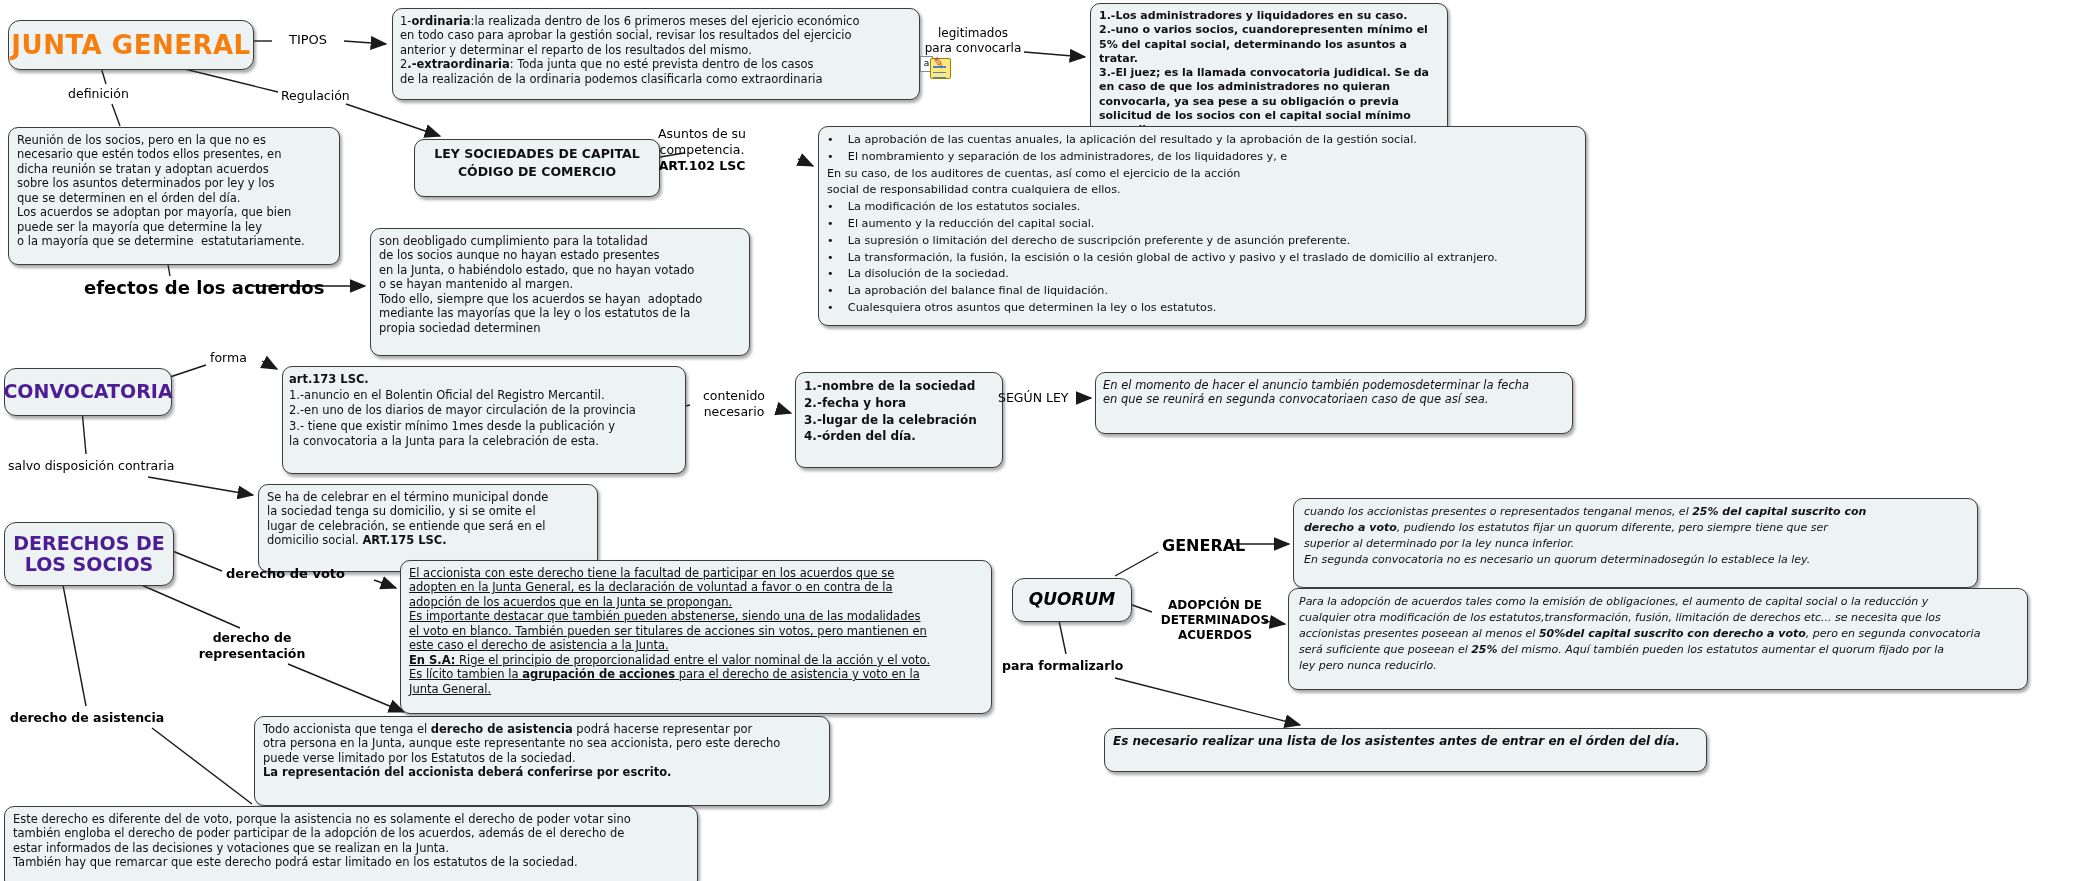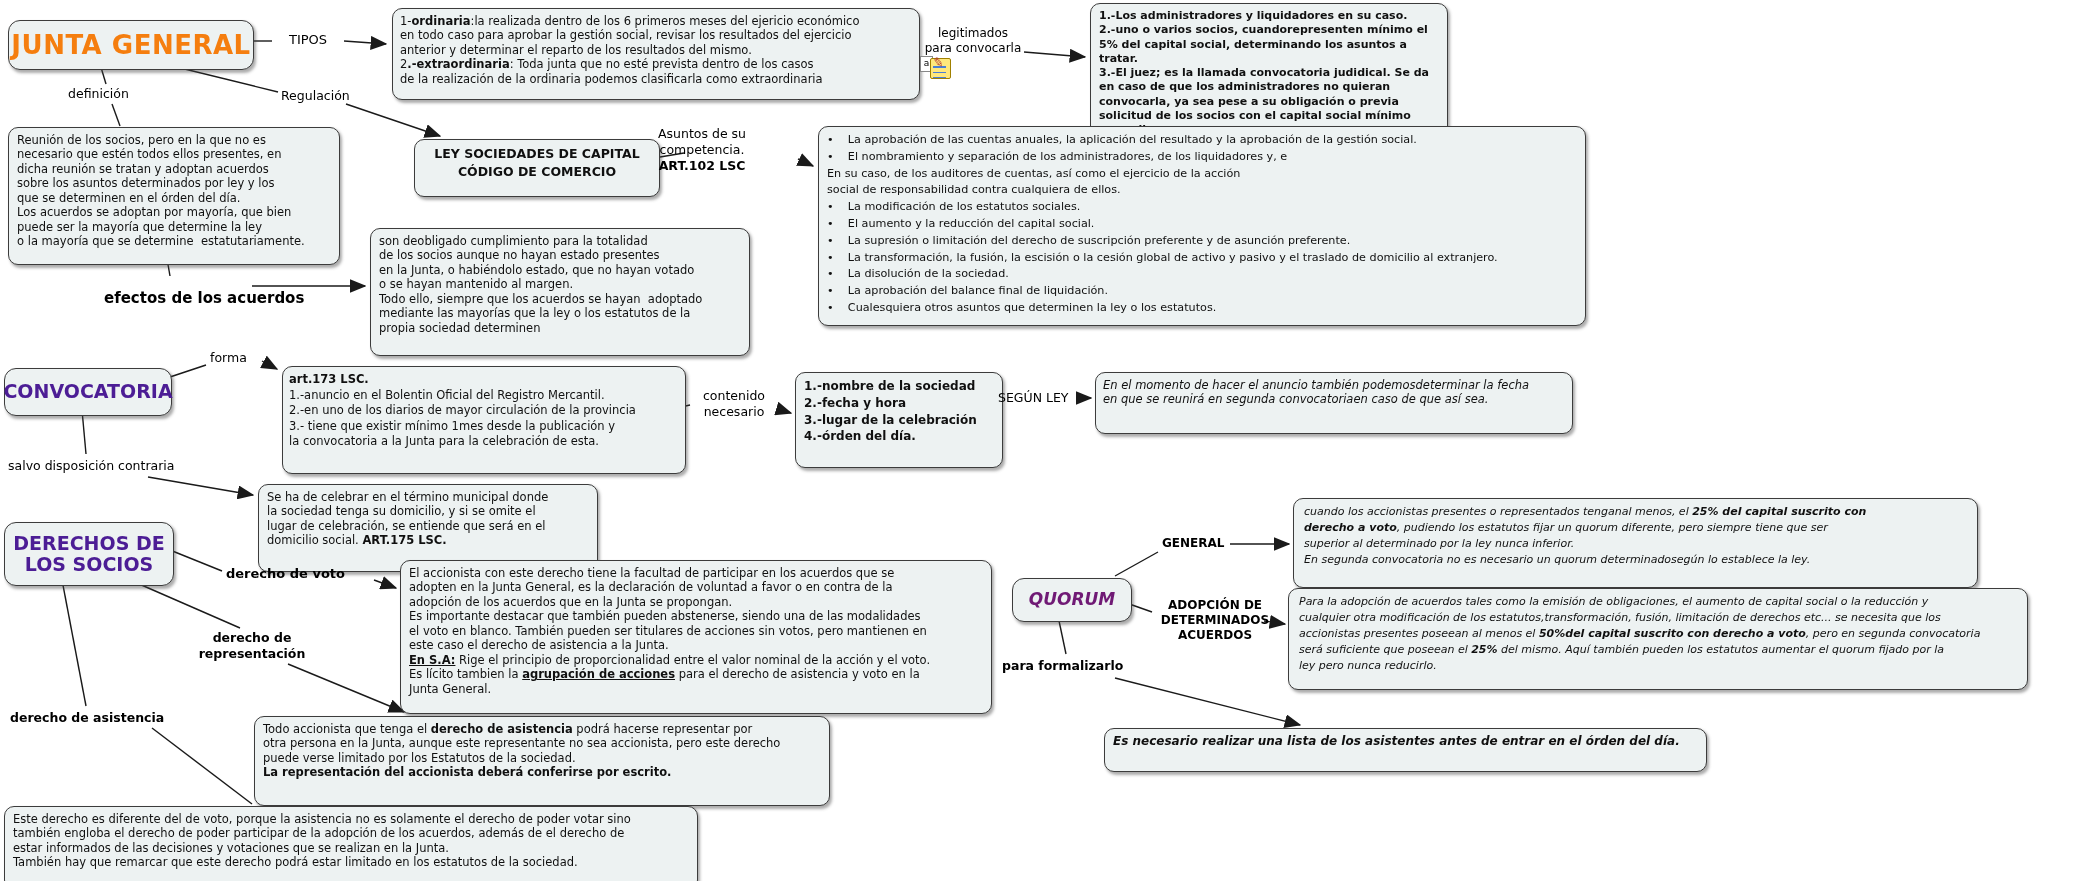--- a/index.html
+++ b/index.html
@@ -6,21 +6,21 @@
   .canvas{position:relative;width:2083px;height:881px;background:#ffffff;overflow:hidden;
           font-family:"DejaVu Sans","Liberation Sans",sans-serif;color:#101010;}
   .wires{position:absolute;left:0;top:0;z-index:1;}
   .box{position:absolute;z-index:2;background:#EDF2F2;border:1.4px solid #3C3C3C;border-radius:10px;
        padding:5px 8px;font-size:11.5px;line-height:1.26;white-space:pre-wrap;
        box-shadow:2px 2.5px 3px rgba(70,70,70,.45);}
   .title{display:flex;align-items:center;justify-content:center;text-align:center;
          font-weight:bold;white-space:pre;border-radius:12px;padding:2px 6px;}
   .t-orange{color:#F57E0F;font-size:26px;letter-spacing:.5px;}
   .t-red{color:#4c1d95;font-size:19px;line-height:1.12;}
-  .t-quorum{color:#701a75;font-size:17px;font-style:italic;}
+  .t-quorum{color:#000000;font-size:17px;font-style:italic;}
   .lbl{position:absolute;z-index:2;font-size:12.5px;line-height:1.27;color:#000;white-space:pre;}
   .lbl.b{font-weight:bold;}
   .lbl.center{text-align:center;}
   .italic{font-style:italic;}
   .bold{font-weight:bold;}
   .competencia{font-size:11.2px;line-height:1.5;}
   .legit{font-size:11px;font-weight:bold;line-height:1.3;}
   .qbox{font-size:11px;font-style:italic;line-height:1.45;padding-left:10px;}
   .f-b{font-weight:bold;}
   .f-u{text-decoration:underline;}
@@ -131,21 +131,21 @@
   <div class="box bold" style="left:795px;top:372px;width:190px;height:84px;font-size:12px;line-height:1.4;">1.-nombre de la sociedad
 2.-fecha y hora
 3.-lugar de la celebración
 4.-órden del día.</div>
   <div class="box italic" style="left:1095px;top:372px;width:462px;height:50px;padding:5px 7px;">En el momento de hacer el anuncio también podemosdeterminar la fecha
 en que se reunirá en segunda convocatoriaen caso de que así sea.</div>
   <div class="box" style="left:258px;top:484px;width:322px;height:76px;"><span>Se ha de celebrar en el término municipal donde
 la sociedad tenga su domicilio, y si se omite el
 lugar de celebración, se entiende que será en el
 domicilio social. </span><span class="f-b">ART.175 LSC.</span></div>
-  <div class="box" style="left:400px;top:560px;width:574px;height:142px;"><span>El accionista con este derecho tiene la facultad de participar en los acuerdos que se
+  <div class="box" style="left:400px;top:560px;width:574px;height:142px;text-decoration:underline;"><span>El accionista con este derecho tiene la facultad de participar en los acuerdos que se
 adopten en la Junta General, es la declaración de voluntad a favor o en contra de la
 adopción de los acuerdos que en la Junta se propongan.
 Es importante destacar que también pueden abstenerse, siendo una de las modalidades
 el voto en blanco. También pueden ser titulares de acciones sin votos, pero mantienen en
 este caso el derecho de asistencia a la Junta.
 </span><span class="f-b f-u">En S.A:</span><span> Rige el principio de proporcionalidad entre el valor nominal de la acción y el voto.
 Es lícito tambien la </span><span class="f-b f-u">agrupación de acciones</span><span> para el derecho de asistencia y voto en la
 Junta General.</span></div>
   <div class="box" style="left:254px;top:716px;width:558px;height:78px;"><span>Todo accionista que tenga el </span><span class="f-b">derecho de asistencia</span><span> podrá hacerse representar por
 otra persona en la Junta, aunque este representante no sea accionista, pero este derecho
@@ -167,31 +167,31 @@
   <div class="box bold italic" style="left:1104px;top:728px;width:585px;height:32px;font-size:12px;">Es necesario realizar una lista de los asistentes antes de entrar en el órden del día.</div>
 
   <div class="lbl" style="left:276px;top:32px;width:64px;text-align:center;font-size:13px;">TIPOS</div>
   <div class="lbl" style="left:68px;top:86px;">definición</div>
   <div class="lbl" style="left:281px;top:88px;">Regulación</div>
   <div class="lbl center" style="left:918px;top:26px;width:110px;font-size:12px;">legitimados
 para convocarla</div>
   <div class="lbl center" style="left:646px;top:126px;width:112px;"><span>Asuntos de su
 competencia.
 </span><span class="f-b">ART.102 LSC</span></div>
-  <div class="lbl b" style="left:84px;top:289px;font-size:15px;margin-left:20px;">efectos de los acuerdos</div>
+  <div class="lbl b" style="left:84px;top:277px;font-size:18px;">efectos de los acuerdos</div>
   <div class="lbl" style="left:210px;top:350px;">forma</div>
   <div class="lbl center" style="left:692px;top:388px;width:84px;">contenido
 necesario</div>
   <div class="lbl" style="left:998px;top:390px;">SEGÚN LEY</div>
   <div class="lbl" style="left:8px;top:458px;">salvo disposición contraria</div>
   <div class="lbl b" style="left:226px;top:566px;font-size:13px;">derecho de voto</div>
   <div class="lbl b center" style="left:192px;top:630px;width:120px;">derecho de
 representación</div>
   <div class="lbl b" style="left:10px;top:710px;">derecho de asistencia</div>
-  <div class="lbl b" style="left:1162px;top:536px;font-size:12px;">GENERAL</div>
+  <div class="lbl b" style="left:1162px;top:536px;font-size:16px;">GENERAL</div>
   <div class="lbl b center" style="left:1156px;top:598px;width:118px;font-size:12px;">ADOPCIÓN DE
 DETERMINADOS
 ACUERDOS</div>
   <div class="lbl b" style="left:1002px;top:658px;">para formalizarlo</div>
 
   <div class="note" style="left:920px;top:56px;">
     <span class="chip">a</span>
     <span class="paper"></span>
     <span class="pencil">✎</span>
   </div>

